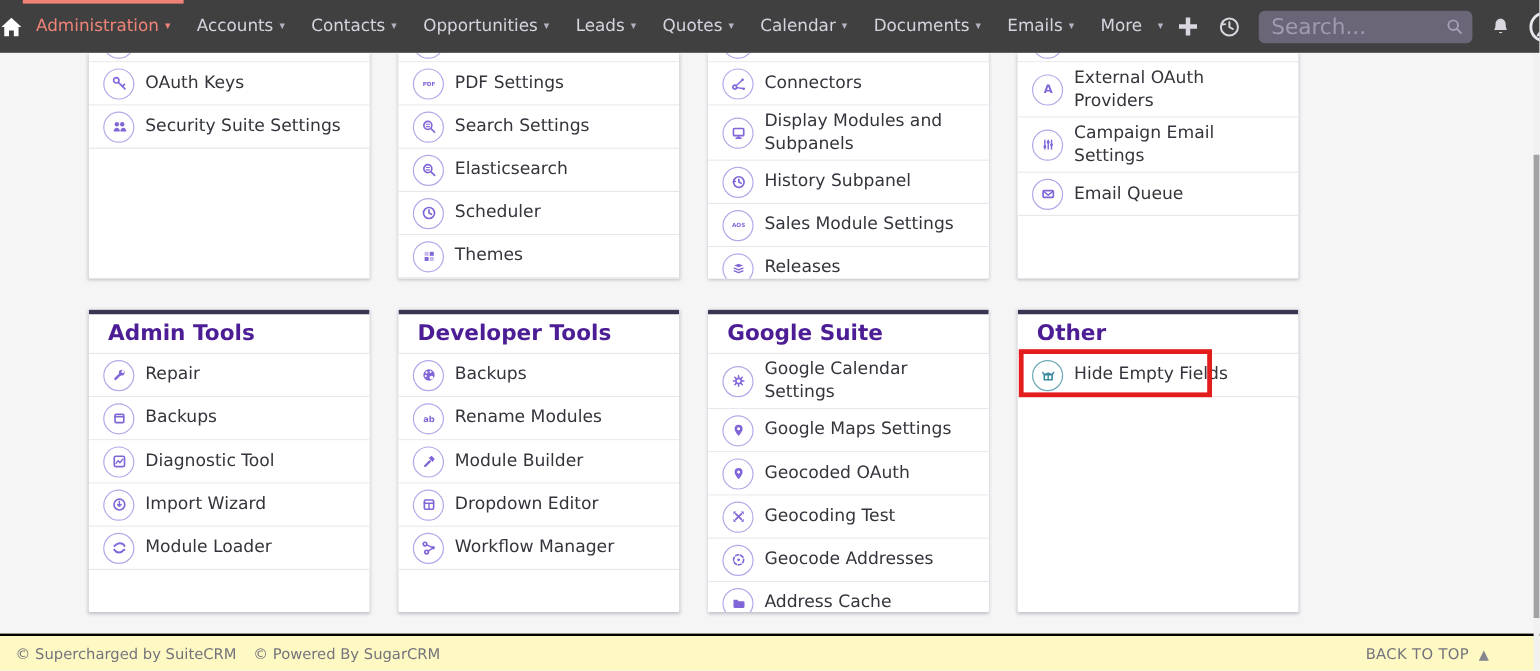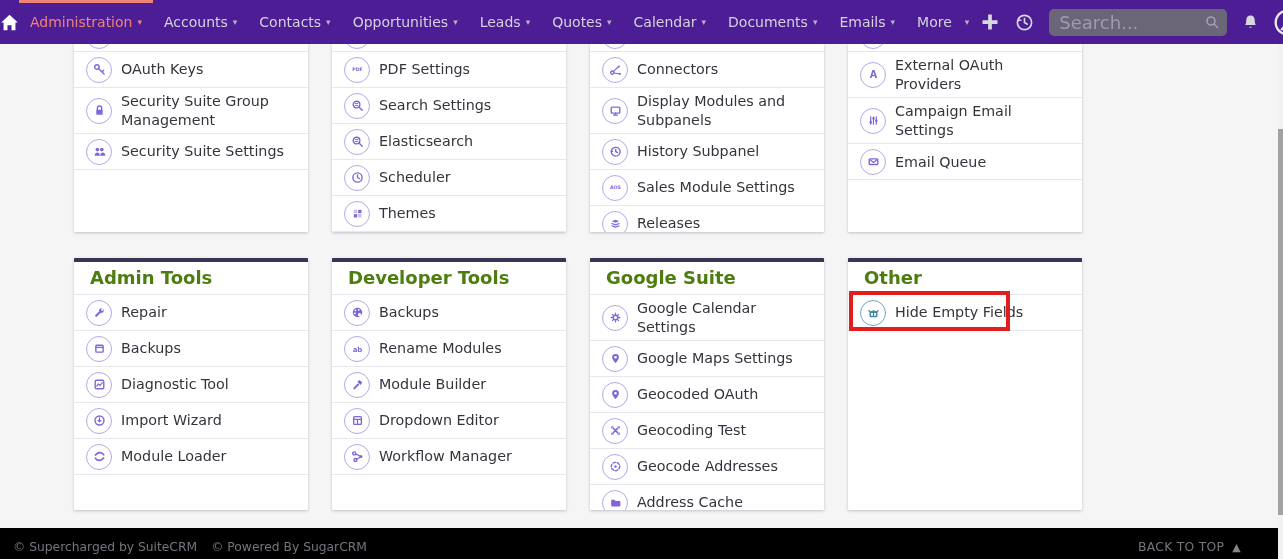--- a/index.html
+++ b/index.html
@@ -3,21 +3,21 @@
 <meta charset="utf-8">
 <style>
   * { margin:0; padding:0; box-sizing:border-box; }
   html,body { width:1283px; height:559px; overflow:hidden; }
   body {
     font-family:"DejaVu Sans","Liberation Sans",sans-serif;
     background:#f5f5f6; position:relative; color:#35343c;
   }
   
   .navbar {
-    height:44px; background:#4c1d95; display:flex; align-items:stretch;
+    height:44px; background:#404040; display:flex; align-items:stretch;
     padding-right:16px; position:relative; z-index:5;
   }
   .nav-home { width:44px; display:flex; align-items:center; justify-content:center; cursor:pointer; }
   .nav-items { display:flex; align-items:stretch; }
   .nav-item {
     display:flex; align-items:center; padding:0 11px; font-size:14px;
     color:#d6d2de; cursor:pointer; position:relative; white-space:nowrap;
   }
   .nav-item .caret { font-size:9px; margin-left:5px; color:#b5afc2; }
   .nav-item.active { color:#ef8377; }
@@ -43,21 +43,21 @@
     margin-left:74px;
   }
   .cards-grid.row2 { margin-top:26px; }
   .card {
     background:#fff; box-shadow:0 1px 3px rgba(70,65,90,.3); border-radius:1px;
     overflow:hidden;
   }
   .row1 .card { height:188px; }
   .row2 .card { height:252px; border-top:4px solid #393552; }
   .card-header {
-    font-size:18px; font-weight:bold; color:#4d7c0f; padding:4px 16px 5px 16px;
+    font-size:18px; font-weight:bold; color:#4c1d95; padding:4px 16px 5px 16px;
     border-bottom:1px solid #e8e8ec; line-height:23px;
   }
   .partial-row { height:8px; border-bottom:1px solid #e8e8ec; overflow:hidden; position:relative; }
   .partial-row .admin-icon { position:absolute; left:12px; top:-21px; }
   .admin-item {
     display:flex; align-items:center; gap:9px; min-height:36px;
     padding:4px 14px 4px 12px; border-bottom:1px solid #e8e8ec;
     cursor:pointer; position:relative; background:#fff;
   }
   .admin-item .label { font-size:14.3px; color:#35343c; line-height:1.3; }
@@ -67,21 +67,21 @@
     flex:none; background:#fff;
   }
   .admin-icon.teal { border-color:#6fa8b8; color:#3c8ba0; }
   .highlight-box {
     position:absolute; left:1px; top:-4px; width:161px; height:40px;
     border:4px solid #e31c1c; pointer-events:none; z-index:3;
   }
   
   .footer {
     position:absolute; left:0; right:0; bottom:0; height:31px;
-    background:#000000; border-top:7px solid #000000; display:flex;
+    background:#fef9c3; border-top:2px solid #000000; display:flex;
     align-items:center; padding:0 42px 0 13px; font-size:12.3px; color:#75747d;
   }
   .footer .left-texts { display:flex; gap:14px; }
   .back-to-top { margin-left:auto; display:flex; align-items:flex-end; gap:8px; cursor:pointer; letter-spacing:.3px; }
   .back-to-top .tri { font-size:11px; color:#85848d; }
   
   .scroll-track { position:absolute; top:44px; right:0; bottom:0; width:5px; background:#f1f1f2; }
   .scroll-thumb { position:absolute; top:129px; right:0; width:5px; height:386px; background:#a2a2a4; }
 </style>
 </head>
@@ -193,29 +193,20 @@
             <svg width="15" height="15" viewBox="0 0 14 14" fill="none" stroke="currentColor" stroke-width="1.3" stroke-linecap="round" stroke-linejoin="round">
               <circle cx="4.6" cy="4.6" r="2.1"></circle>
               <path d="M6.2 6.2 L11.3 11.3 M9.3 9.3 l1.6 -1.6"></path>
             </svg>
           </span>
           <span class="label">OAuth Keys</span>
         </div>
         <div class="admin-item">
           <span class="admin-icon">
             <svg width="15" height="15" viewBox="0 0 14 14" fill="none" stroke="currentColor" stroke-width="1.3" stroke-linecap="round" stroke-linejoin="round">
-              <rect x="4" y="6.3" width="6" height="4.7" rx="0.8" fill="currentColor" stroke="none"></rect>
-              <path d="M5 6.3 V4.8 a2 2 0 0 1 4 0 V6.3"></path>
-            </svg>
-          </span>
-          <span class="label">Security Suite Group Management</span>
-        </div>
-        <div class="admin-item">
-          <span class="admin-icon">
-            <svg width="15" height="15" viewBox="0 0 14 14" fill="none" stroke="currentColor" stroke-width="1.3" stroke-linecap="round" stroke-linejoin="round">
               <circle cx="5" cy="5.2" r="1.7" fill="currentColor" stroke="none"></circle>
               <circle cx="9.2" cy="5.2" r="1.7" fill="currentColor" stroke="none"></circle>
               <path d="M2.5 10.9 c0-2 1.4-3 2.5-3 s2.4 1 2.4 3 z M7.7 10.9 c0-2 1.3-3 2.4-3 s2.3 1 2.3 3 z" fill="currentColor" stroke="none"></path>
             </svg>
           </span>
           <span class="label">Security Suite Settings</span>
         </div>
       </div>
       <div class="card">
         <div class="partial-row">

